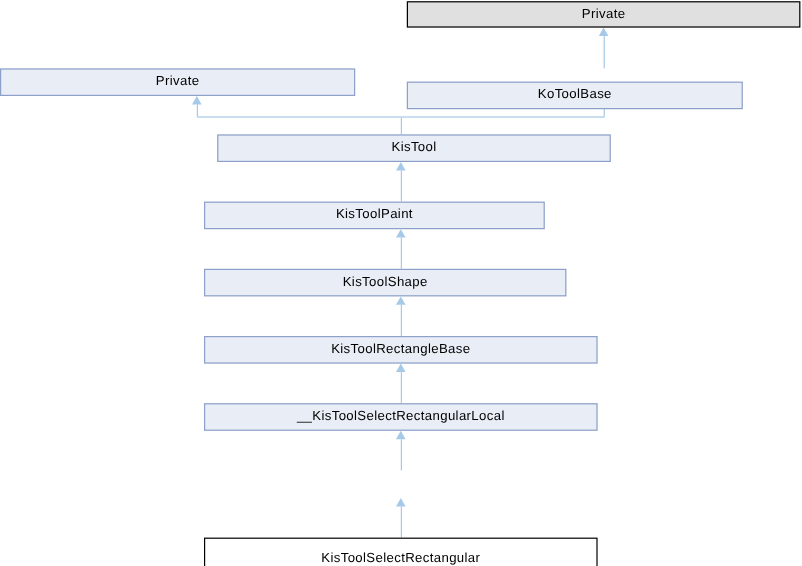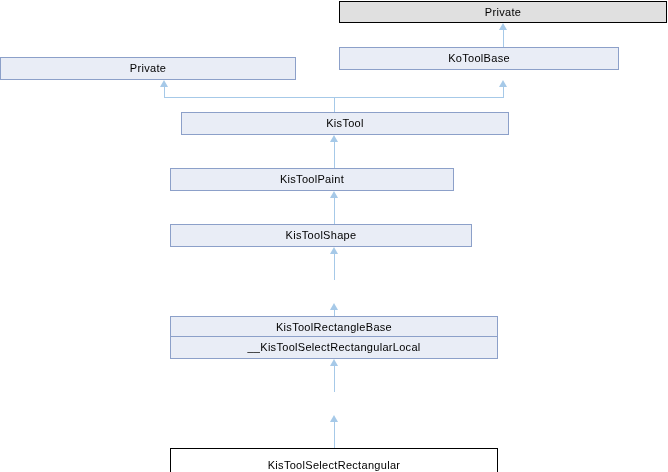--- a/index.html
+++ b/index.html
@@ -83,28 +83,28 @@
   <div class="ahead" style="left:330px;top:359px;"></div>
   <div class="vline" style="left:334px;top:366px;height:26px;"></div>
 
   <div class="ahead" style="left:330px;top:415px;"></div>
   <div class="vline" style="left:334px;top:422px;height:26px;"></div>
 
   <div class="node ext" style="left:339px;top:1px;width:328px;height:22px;">Private</div>
 
   <div class="node doc" style="left:0px;top:57px;width:296px;height:23px;">Private</div>
 
-  <div class="node doc" style="left:339px;top:47px;width:280px;height:23px;">KoToolBase</div>
+  <div class="node doc" style="left:339px;top:68px;width:280px;height:23px;">KoToolBase</div>
 
   <div class="node doc" style="left:181px;top:112px;width:328px;height:23px;">KisTool</div>
 
   <div class="node doc" style="left:170px;top:168px;width:284px;height:23px;">KisToolPaint</div>
 
   <div class="node doc" style="left:170px;top:224px;width:302px;height:23px;">KisToolShape</div>
 
-  <div class="node doc" style="left:170px;top:280px;width:328px;height:23px;margin-top:36px;">KisToolRectangleBase</div>
+  <div class="node doc" style="left:170px;top:280px;width:328px;height:23px;">KisToolRectangleBase</div>
 
   <div class="node doc" style="left:170px;top:336px;width:328px;height:23px;">__KisToolSelectRectangularLocal</div>
 
 
   <div class="node cur" style="left:170px;top:448px;width:328px;height:35px;">KisToolSelectRectangular</div>
 
 </div>
 
 </body></html>

